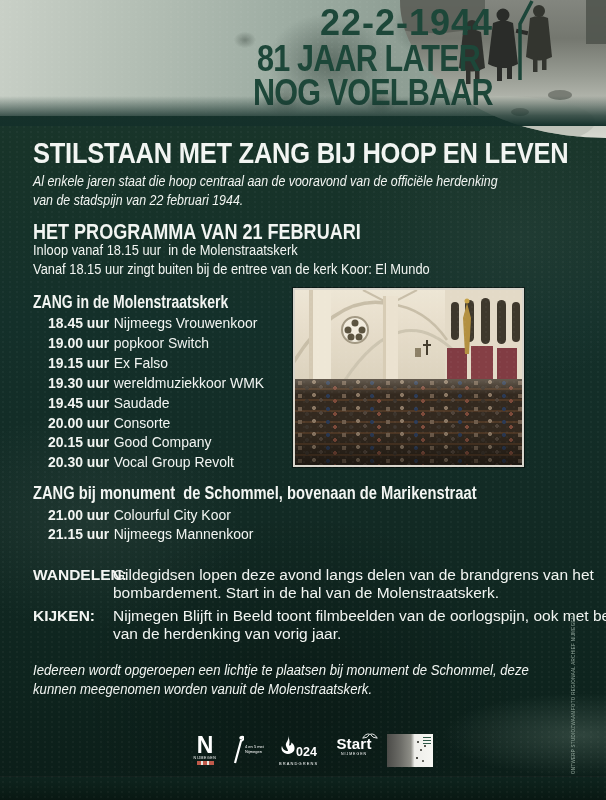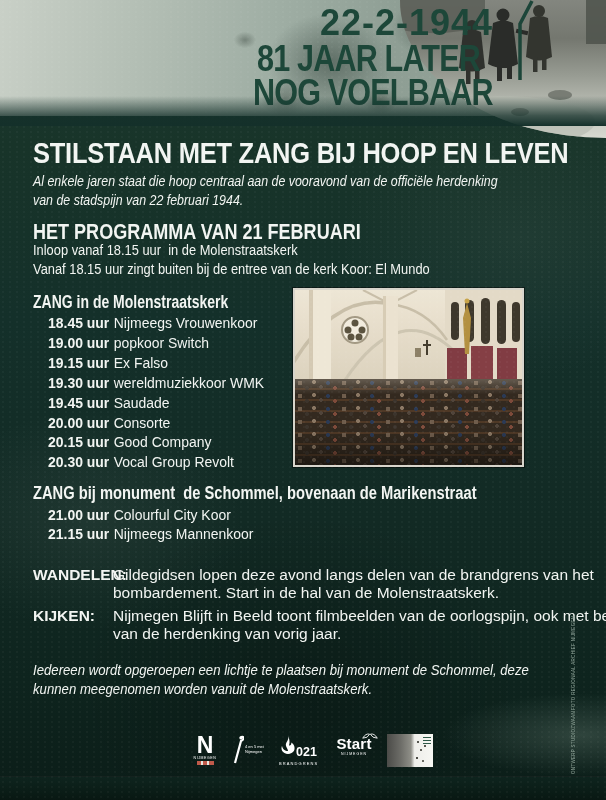--- a/index.html
+++ b/index.html
@@ -262,21 +262,21 @@
       <svg width="14" height="30" viewBox="0 0 14 30">
         <path d="M10 3 C14 0 15 4 11 6 L5 28" fill="none" stroke="#fff" stroke-width="2.2"></path>
         <circle cx="11" cy="3" r="1.6" fill="#fff"></circle>
       </svg>
       <div class="txt"><span>4 en 5 mei</span><br><span>Nijmegen</span></div>
     </div>
     <div class="logo logo-024">
       <svg class="flame" width="18" height="22" viewBox="0 0 18 22">
         <path d="M9 1 C11 6 6 8 7 12 C7.5 14 9 15 9 17 C6 17 3.5 15 3 12 C2 14 2.5 17.5 5.5 19 C8.5 20.8 13.5 19.8 15 16.8 C16.5 13.6 15 10 12.3 8.4 C12.8 10.6 11 11.6 10 11.6 C11.2 8 10.2 4.4 9 1 Z" fill="#fff"></path>
       </svg>
-      <div class="num">021</div>
+      <div class="num">024</div>
       <div class="sub">BRANDGRENS</div>
     </div>
     <div class="logo logo-gilde">
       <svg class="moth" width="16" height="10" viewBox="0 0 22 10">
         <path d="M1 8 Q5 1 10.5 2.5 Q8 8 1 8 Z" fill="none" stroke="#fff" stroke-width="1.2"></path>
         <path d="M21 8 Q17 1 11.5 2.5 Q14 8 21 8 Z" fill="none" stroke="#fff" stroke-width="1.2"></path>
       </svg>
       <div class="word">Start</div>
       <div class="sub">NIJMEGEN</div>
     </div>

